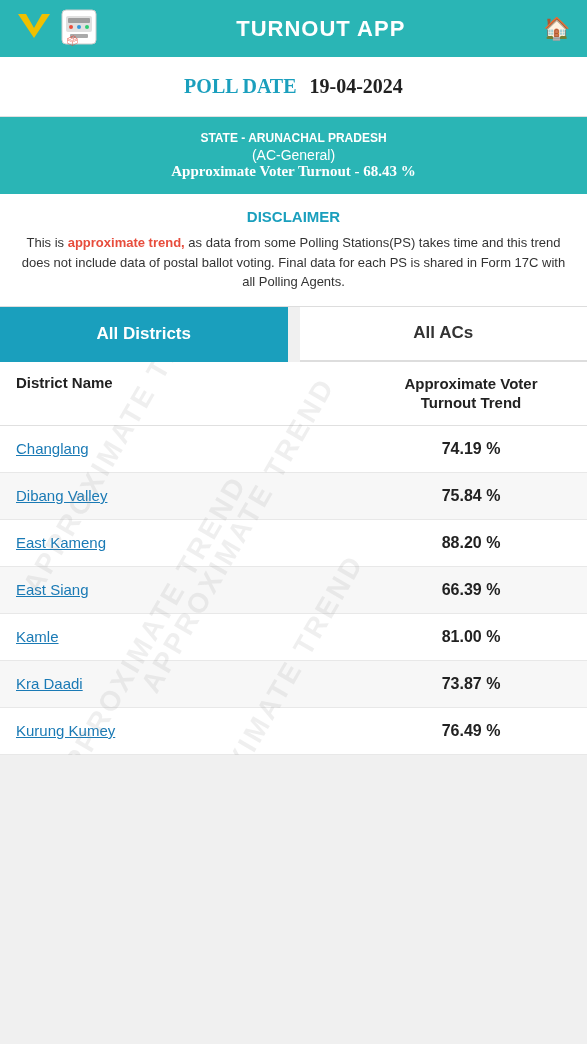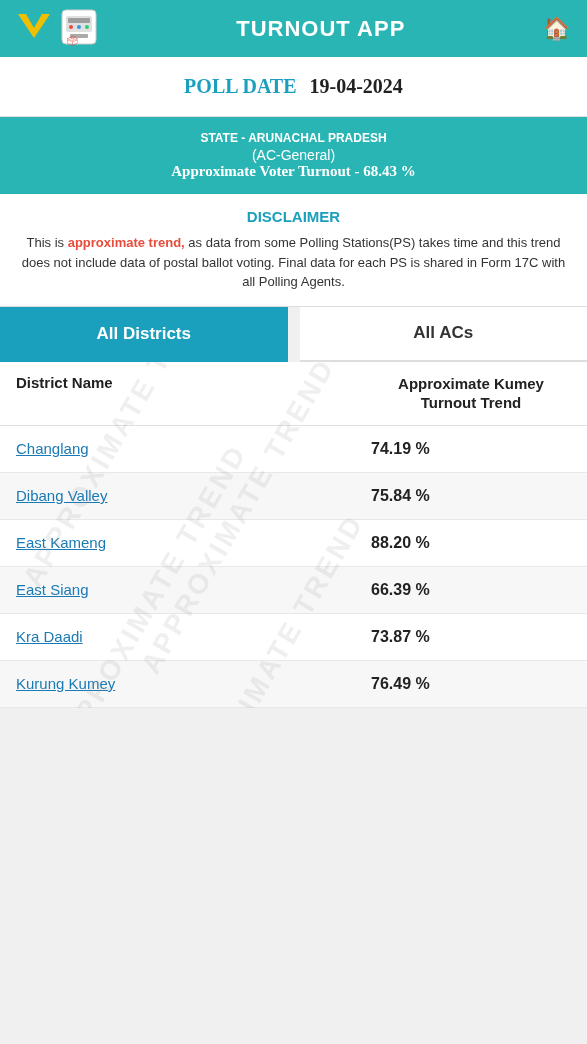--- a/index.html
+++ b/index.html
@@ -173,21 +173,21 @@
       font-size: 15px;
       color: #1a7ab5;
       font-weight: 500;
       text-decoration: underline;
     }
     .td-turnout {
       width: 200px;
       font-size: 16px;
       font-weight: bold;
       color: #222;
-      text-align: left;
+      text-align: center;
     }
 
     
     .watermark {
       position: absolute;
       top: 0; left: 0; right: 0; bottom: 0;
       pointer-events: none;
       display: flex;
       align-items: center;
       justify-content: center;
@@ -270,21 +270,21 @@
   <div class="watermark">
     <span class="watermark-text">APPROXIMATE TREND</span>
     <span class="watermark-text">APPROXIMATE TREND</span>
     <span class="watermark-text">APPROXIMATE TREND</span>
     <span class="watermark-text">APPROXIMATE TREND</span>
   </div>
 
   <div class="table-header-row">
     <div class="th-district">District Name</div>
     <div class="th-turnout">
-      <span>Approximate Kumey</span><br>
+      <span>Approximate Voter</span><br>
       <span>Turnout Trend</span>
     </div>
   </div>
 
   <div class="table-row">
     <div class="td-district">Changlang</div>
     <div class="td-turnout">74.19 %</div>
   </div>
   <div class="table-row">
     <div class="td-district">Dibang Valley</div>
@@ -292,20 +292,24 @@
   </div>
   <div class="table-row">
     <div class="td-district">East Kameng</div>
     <div class="td-turnout">88.20 %</div>
   </div>
   <div class="table-row">
     <div class="td-district">East Siang</div>
     <div class="td-turnout">66.39 %</div>
   </div>
   <div class="table-row">
+    <div class="td-district">Kamle</div>
+    <div class="td-turnout">81.00 %</div>
+  </div>
+  <div class="table-row">
     <div class="td-district">Kra Daadi</div>
     <div class="td-turnout">73.87 %</div>
   </div>
   <div class="table-row">
     <div class="td-district">Kurung Kumey</div>
     <div class="td-turnout">76.49 %</div>
   </div>
 </div>
 
 </body></html>

